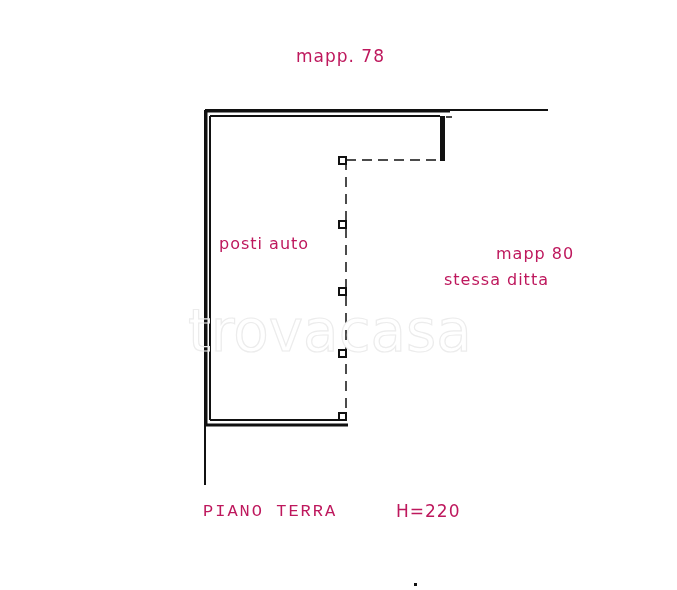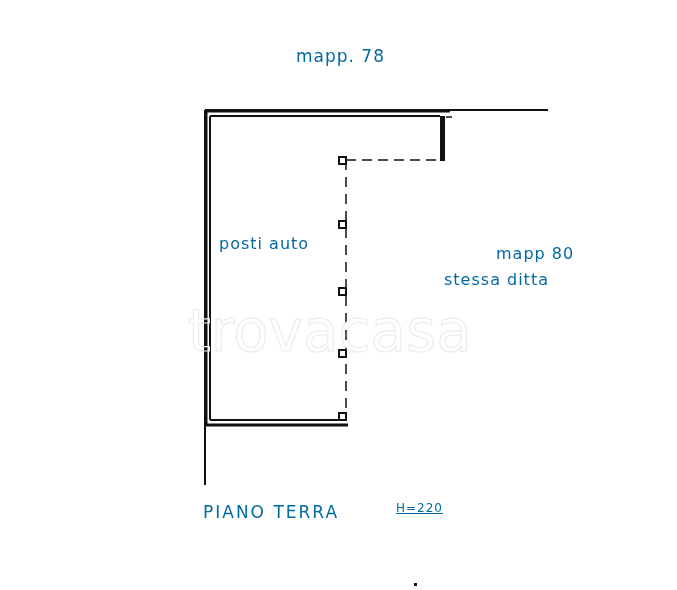--- a/index.html
+++ b/index.html
@@ -1,24 +1,24 @@
 <!DOCTYPE html>
 <html><head>
 <meta charset="utf-8">
 <style>
   html, body { margin: 0; padding: 0; background: #ffffff; }
   body { width: 677px; height: 590px; position: relative; overflow: hidden;
          font-family: "DejaVu Sans", sans-serif; color: #111; }
-  .lbl { position: absolute; white-space: nowrap; color: #0369a1; letter-spacing: 1px; }
+  .lbl { position: absolute; white-space: nowrap; color: #be185d; letter-spacing: 1px; }
   #mapp78 { left: 296px; top: 46px; font-size: 17px; }
   #posti { left: 219px; top: 234px; font-size: 16px; }
   #mapp80 { left: 462px; top: 244px; font-size: 16px; margin-left: 34px; }
   #stessa { left: 444px; top: 270px; font-size: 16px; }
-  #piano { left: 203px; top: 502px; font-size: 17px; letter-spacing: 2px; }
-  #height { left: 396px; top: 501px; font-size: 12px; text-decoration: underline; }
+  #piano { left: 203px; top: 502px; font-size: 17px; letter-spacing: 2px; font-family: Liberation Mono, monospace; }
+  #height { left: 396px; top: 501px; font-size: 17px; }
   #watermark { left: 188px; top: 253px; font-size: 58px; color: transparent;
                -webkit-text-stroke: 1.2px #ececec; letter-spacing: 0; font-family: "DejaVu Sans", sans-serif; margin-top: 44px; }
   svg { position: absolute; left: 0; top: 0; }
 </style>
 </head>
 <body>
 
 <svg width="677" height="590">
 
   <line x1="205" y1="110" x2="548" y2="110" stroke="#111" stroke-width="2"></line>

